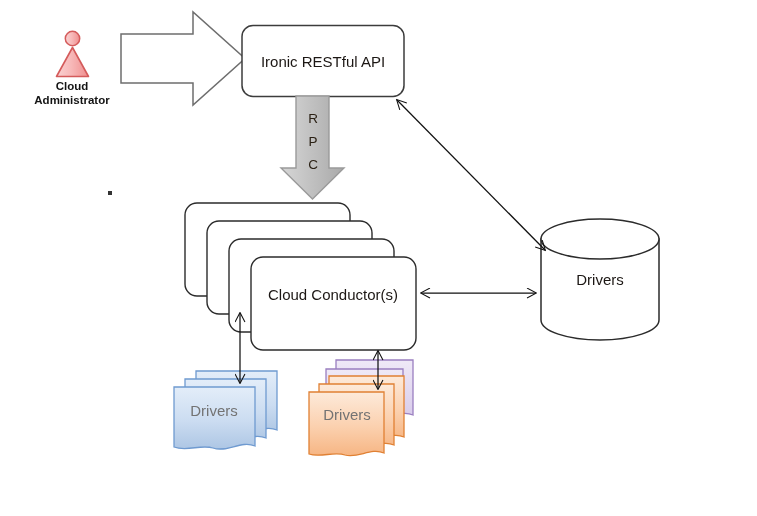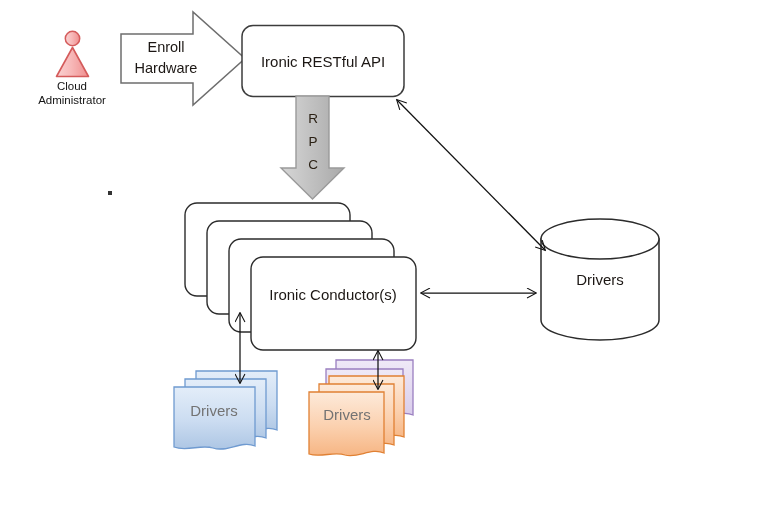--- a/index.html
+++ b/index.html
@@ -12,21 +12,21 @@
   #canvas svg{position:absolute;left:0;top:0;}
   .lbl{
     position:absolute;
     color:#1c1714;
     font-family:"Liberation Sans","DejaVu Sans",sans-serif;
     white-space:nowrap;
     pointer-events:none;
   }
   .lbl-center{transform:translate(-50%,-50%);text-align:center;}
   .actor-name{
-    font-weight:normal;font-size:11.5px;line-height:14px;
+    font-weight:bold;font-size:11.5px;line-height:14px;
     text-align:center;transform:translateX(-50%);
     color:#141414;
   }
   .box-label{font-size:15px;}
   .arrow-label{font-size:14.5px;line-height:21px;text-align:center;}
   .rpc-label{
     font-size:13.5px;line-height:23px;text-align:center;
     color:#2b2115;transform:translateX(-50%);
   }
   .doc-label{font-size:15px;color:#737373;}
@@ -120,34 +120,30 @@
     <line x1="378" y1="351" x2="378" y2="389" stroke="#111" stroke-width="1.25" marker-start="url(#ah)" marker-end="url(#ah)"></line>
 
     <rect x="108" y="191" width="4" height="4" fill="#333"></rect>
   </svg>
 
   <div class="lbl actor-name" style="left:72px;top:79px;">
     <span>Cloud</span><br>
     <span>Administrator</span>
   </div>
 
-  <div class="lbl arrow-label lbl-center" style="left:166px;top:58px;">
-    <span>Enroll</span><br>
-    <span>Hardware</span>
-  </div>
 
   <div class="lbl box-label lbl-center" style="left:323px;top:61px;">Ironic RESTful API</div>
 
   <div class="lbl rpc-label" style="left:313px;top:107px;">
     <span>R</span><br>
     <span>P</span><br>
     <span>C</span>
   </div>
 
-  <div class="lbl box-label lbl-center" style="left:333px;top:294px;">Ironic Conductor(s)</div>
+  <div class="lbl box-label lbl-center" style="left:333px;top:294px;">Cloud Conductor(s)</div>
 
   <div class="lbl db-label lbl-center" style="left:600px;top:279px;">Drivers</div>
 
   <div class="lbl doc-label lbl-center" style="left:214px;top:410px;">Drivers</div>
 
   <div class="lbl doc-label lbl-center" style="left:347px;top:414px;">Drivers</div>
 
 </div>
 
 </body></html>

